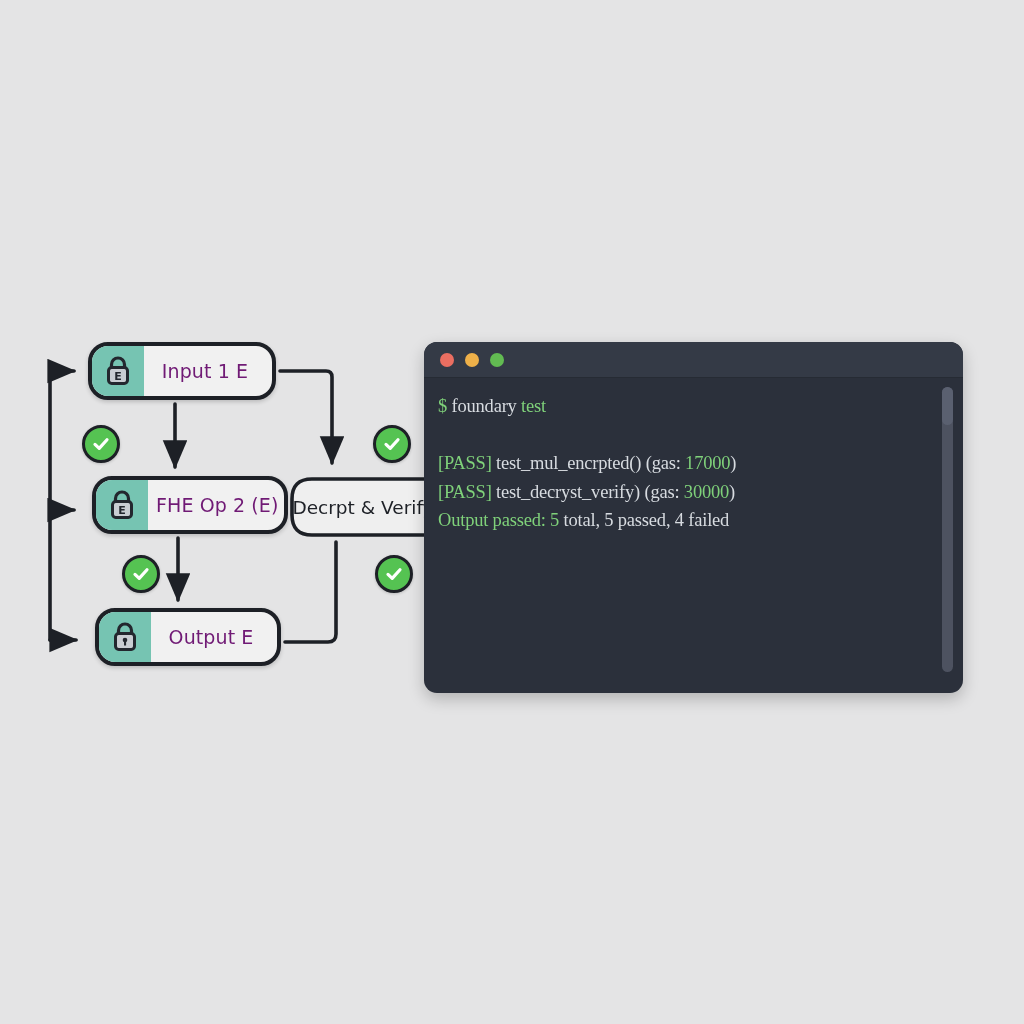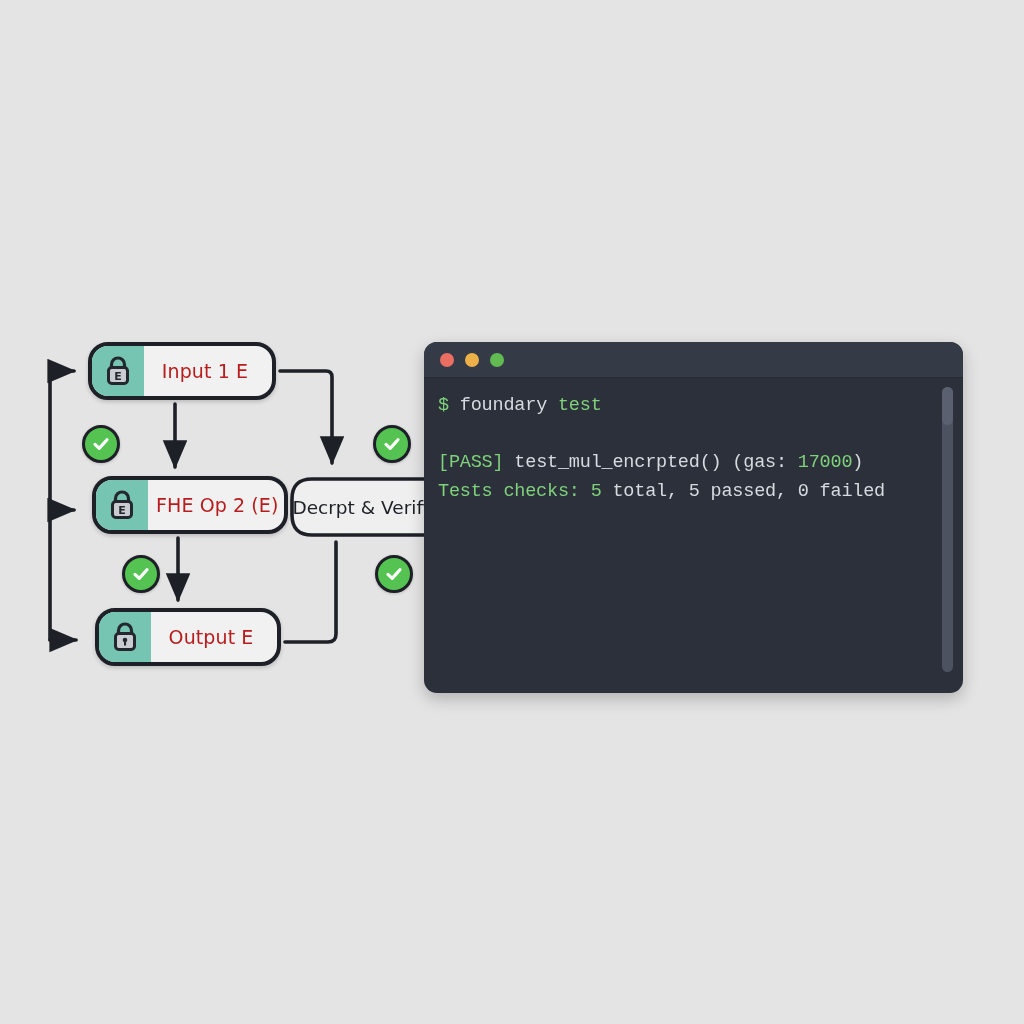--- a/index.html
+++ b/index.html
@@ -55,21 +55,21 @@
     align-items: center;
     justify-content: center;
     flex: 0 0 52px;
   }
   .node .nodelabel {
     flex: 1 1 auto;
     display: flex;
     align-items: center;
     justify-content: center;
     padding: 0 14px 0 8px;
-    color: #b91c1c;
+    color: #701a75;
     font-size: 19px;
     font-family: "DejaVu Sans", sans-serif;
     white-space: nowrap;
     letter-spacing: 0.1px;
   }
 
   #node-input   { left: 48px;  top: 12px;  width: 188px; height: 58px; }
   #node-fheop   { left: 52px;  top: 146px; width: 196px; height: 58px; }
   #node-output  { left: 55px;  top: 278px; width: 186px; height: 58px; justify-content: center; }
 
@@ -155,21 +155,21 @@
     height: 315px;
     padding: 14px 22px 0 14px;
     box-sizing: border-box;
     font-family: "DejaVu Sans Mono", monospace;
   }
   .tline {
     font-size: 18.5px;
     line-height: 28.6px;
     color: #d7dbe0;
     white-space: pre;
-    font-family: Liberation Mono, monospace;
+    font-family: Liberation Serif, serif;
     letter-spacing: -0.2px;
   }
   .g { color: #7fd17a; }
 
   #term-scrollbar {
     position: absolute;
     right: 10px;
     top: 9px;
     width: 11px;
     height: 285px;
@@ -281,21 +281,22 @@
     <div id="term-titlebar">
       <div class="dot" id="dot-close"></div>
       <div class="dot" id="dot-min"></div>
       <div class="dot" id="dot-max"></div>
     </div>
     <div id="term-body">
       <div id="term-lines">
           <div class="tline"><span class="g">$ </span><span>foundary </span><span class="g">test</span></div>
           <div class="tline"><span> </span></div>
           <div class="tline"><span class="g">[PASS] </span><span>test_mul_encrpted() (gas: </span><span class="g">17000</span><span>)</span></div>
-          <div class="tline"><span class="g">Tests checks: </span><span class="g">5</span><span> total, 5 passed, 0 failed</span></div>
+          <div class="tline"><span class="g">[PASS] </span><span>test_decryst_verify) (gas: </span><span class="g">30000</span><span>)</span></div>
+          <div class="tline"><span class="g">Output passed: </span><span class="g">5</span><span> total, 5 passed, 4 failed</span></div>
           <div class="tline"><span> </span></div>
         </div>
       <div id="term-scrollbar">
         <div id="term-scroll-thumb" style="top: 0px;"></div>
       </div>
     </div>
   </div>
 
 </div>
 

